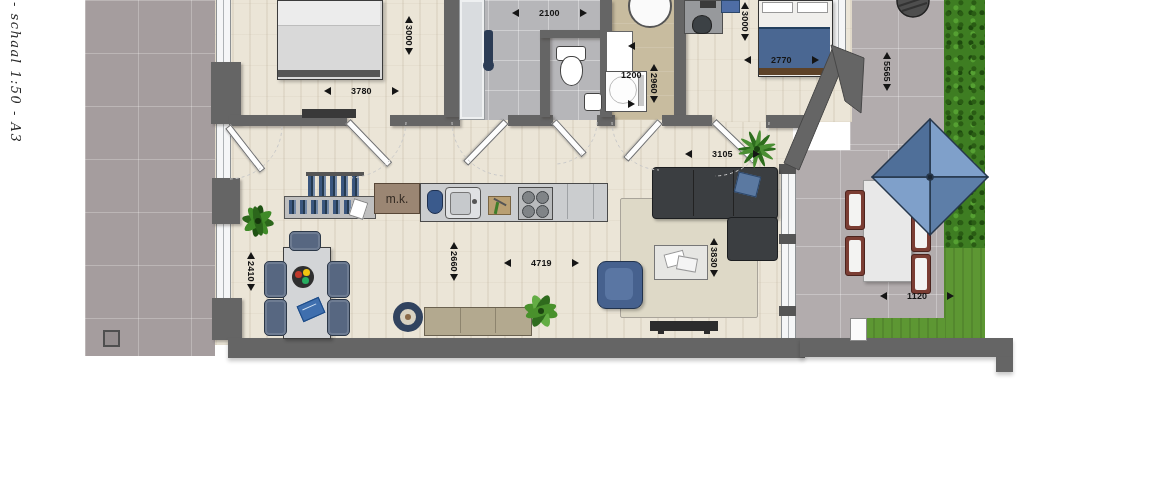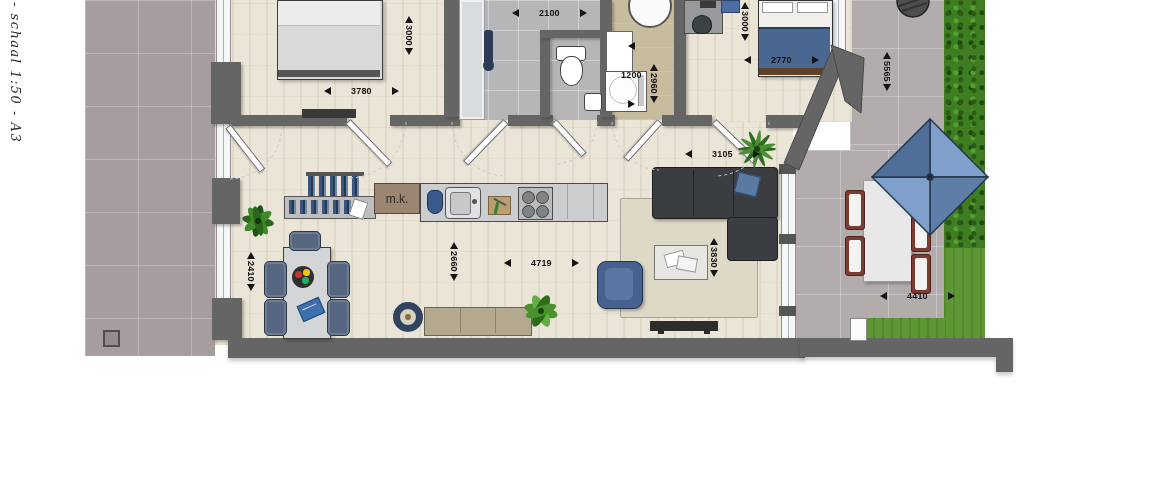--- a/index.html
+++ b/index.html
@@ -298,21 +298,21 @@
     <span>3105</span>
     <span class="tri-r"></span>
   </div>
   <div class="dimh" style="left:480px;top:258px;">
     <span class="tri-l"></span>
     <span>4719</span>
     <span class="tri-r"></span>
   </div>
   <div class="dimh" style="left:856px;top:291px;">
     <span class="tri-l"></span>
-    <span>4410</span>
+    <span>1120</span>
     <span class="tri-r"></span>
   </div>
 
   <div class="dimv" style="left:404px;top:16px;">
     <span class="tri-u"></span>
     <span class="vtxt">3000</span>
     <span class="tri-d"></span>
   </div>
   <div class="dimv" style="left:649px;top:64px;">
     <span class="tri-u"></span>

